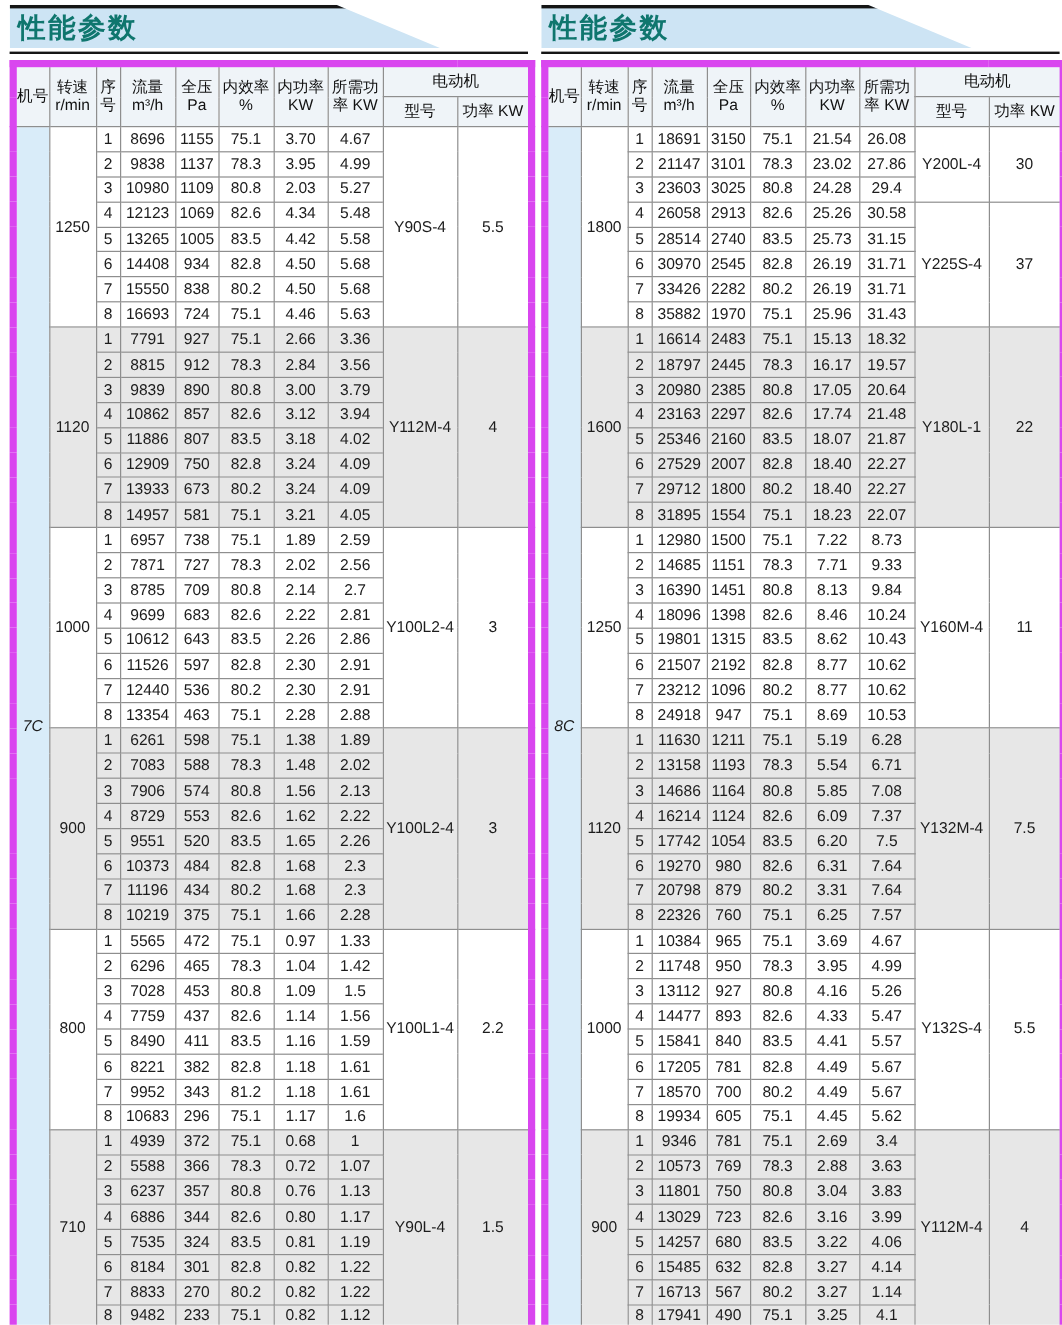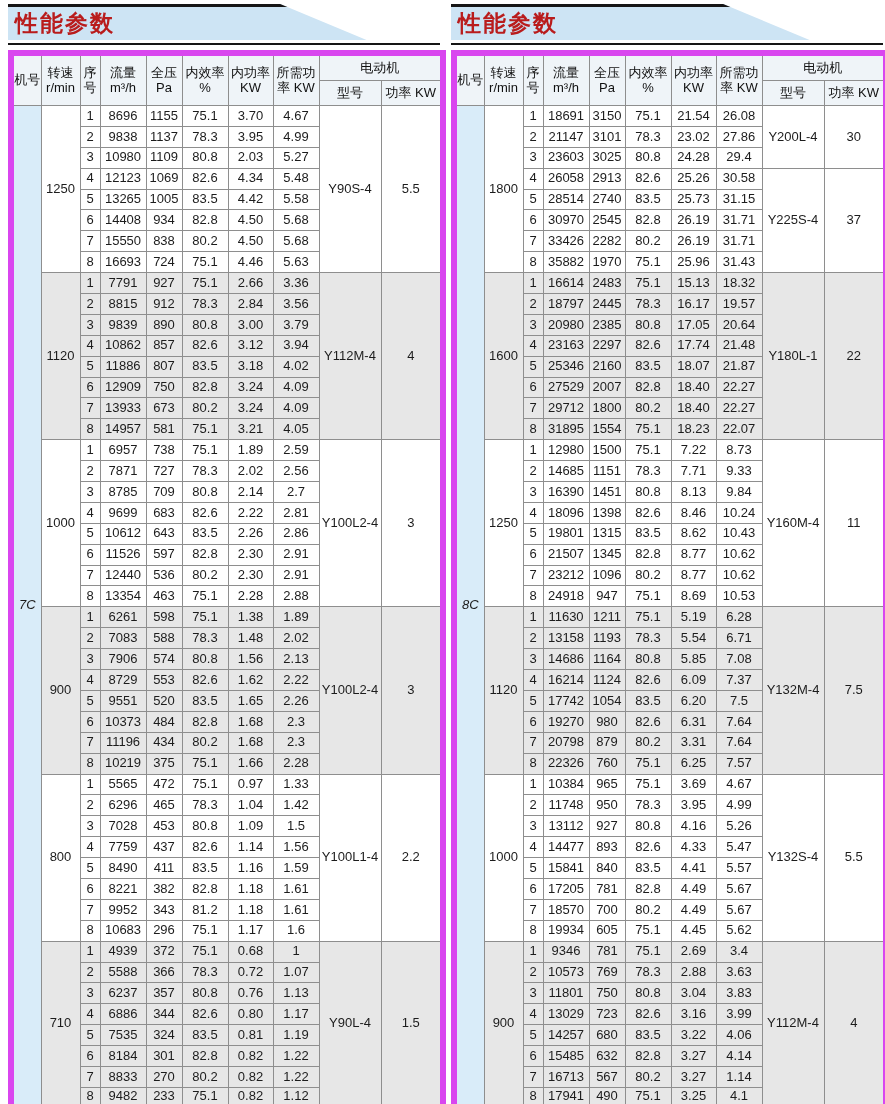--- a/index.html
+++ b/index.html
@@ -9,21 +9,21 @@
     color:#1c1c1c;
   }
   .page{display:flex;gap:11px;padding:4px 2px 0 8px;}
   .panel{width:432px;flex:0 0 432px;}
 
   .banner{
     height:36px;background:#cde4f4;border-top:3px solid #151515;
     clip-path:polygon(0 0,63% 0,83% 100%,0 100%);
     display:flex;align-items:center;padding-left:7px;box-sizing:border-box;
   }
-  .banner .title-text{font-size:23px;font-weight:bold;color:#b91c1c;letter-spacing:2px;}
+  .banner .title-text{font-size:23px;font-weight:bold;color:#0f766e;letter-spacing:2px;}
   .rule{height:2px;background:#151515;margin-top:3px;}
 
   table{
     border-collapse:collapse;table-layout:fixed;width:432px;margin-top:5px;
     border:6px solid #d946ef;
   }
   th,td{
     border:1px solid #8e8e8e;text-align:center;vertical-align:middle;
     padding:0;font-size:13px;line-height:1.12;overflow:hidden;
   }
@@ -712,21 +712,21 @@
             <td>5</td>
             <td>19801</td>
             <td>1315</td>
             <td>83.5</td>
             <td>8.62</td>
             <td>10.43</td>
           </tr>
           <tr>
             <td>6</td>
             <td>21507</td>
-            <td>1345</td>
+            <td>2192</td>
             <td>82.8</td>
             <td>8.77</td>
             <td>10.62</td>
           </tr>
           <tr>
             <td>7</td>
             <td>23212</td>
             <td>1096</td>
             <td>80.2</td>
             <td>8.77</td>

